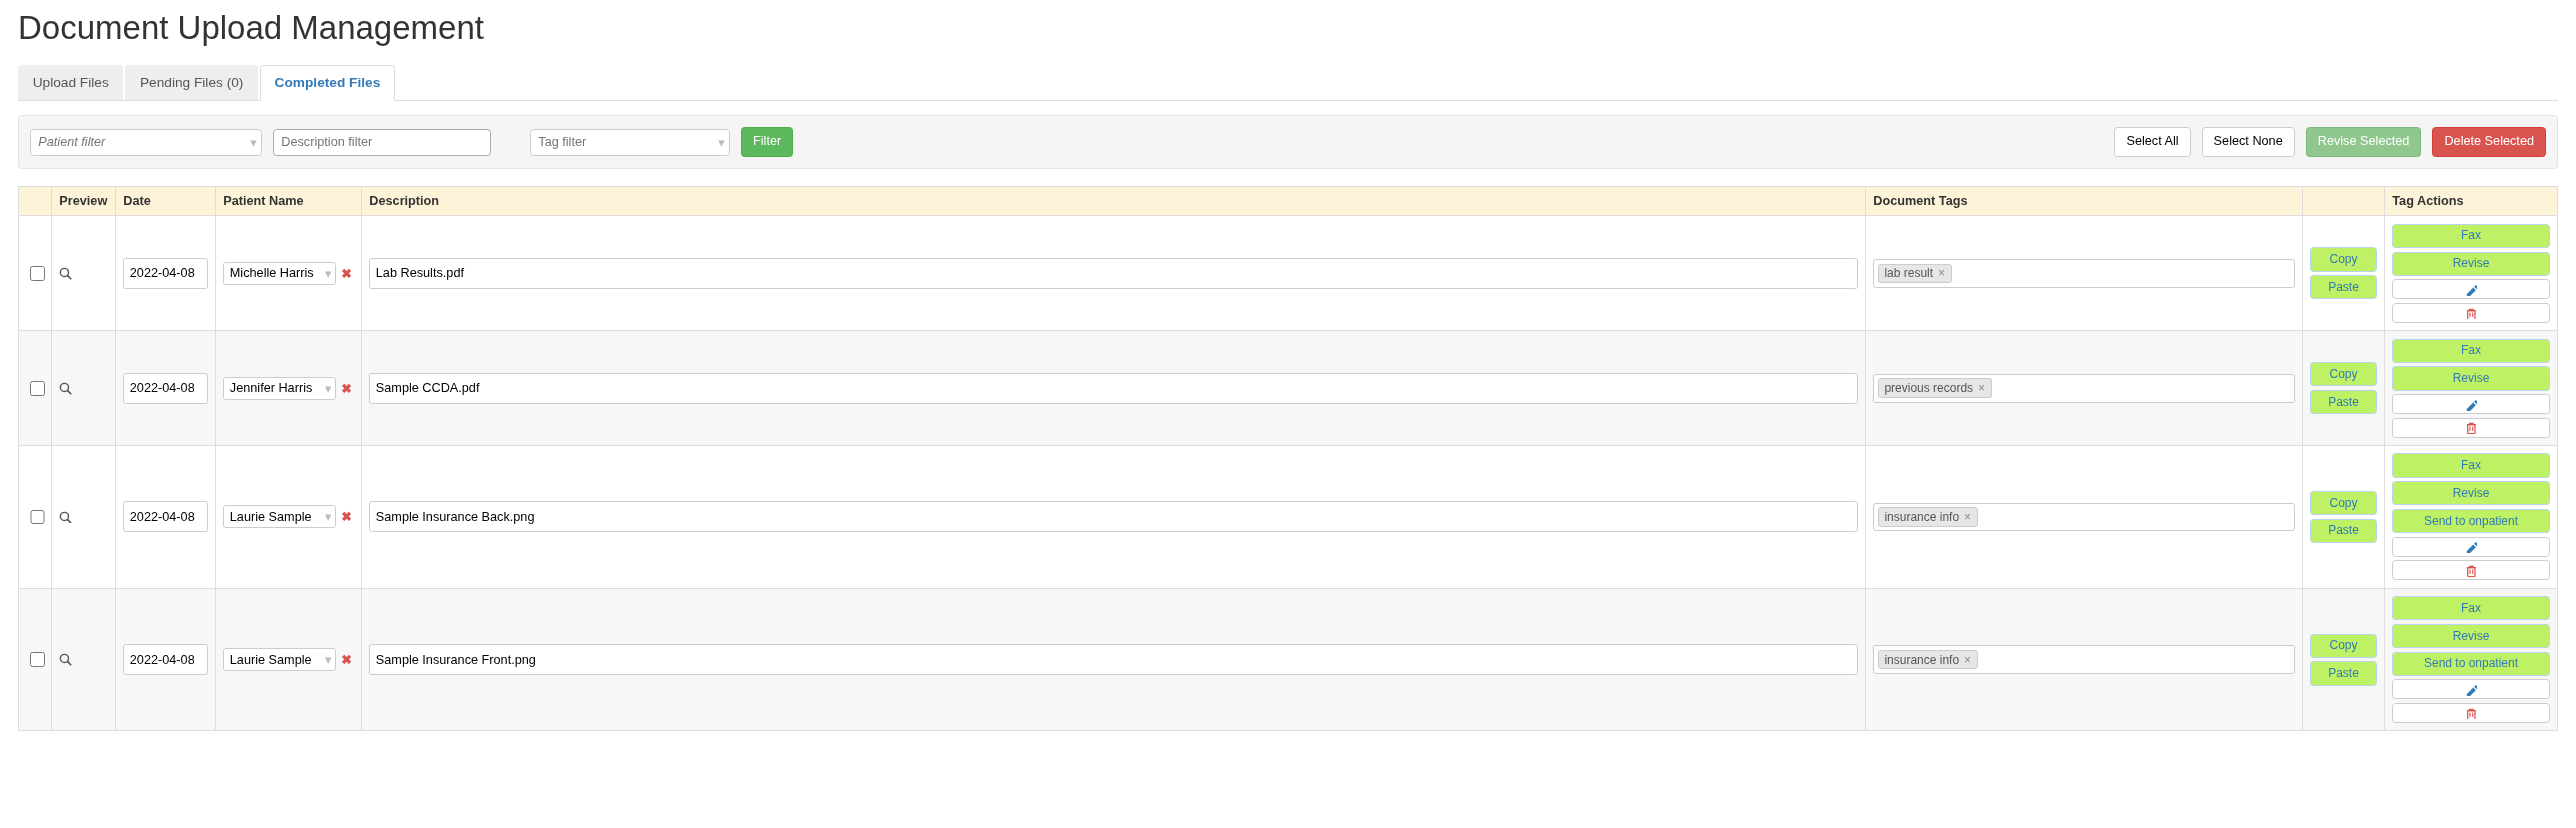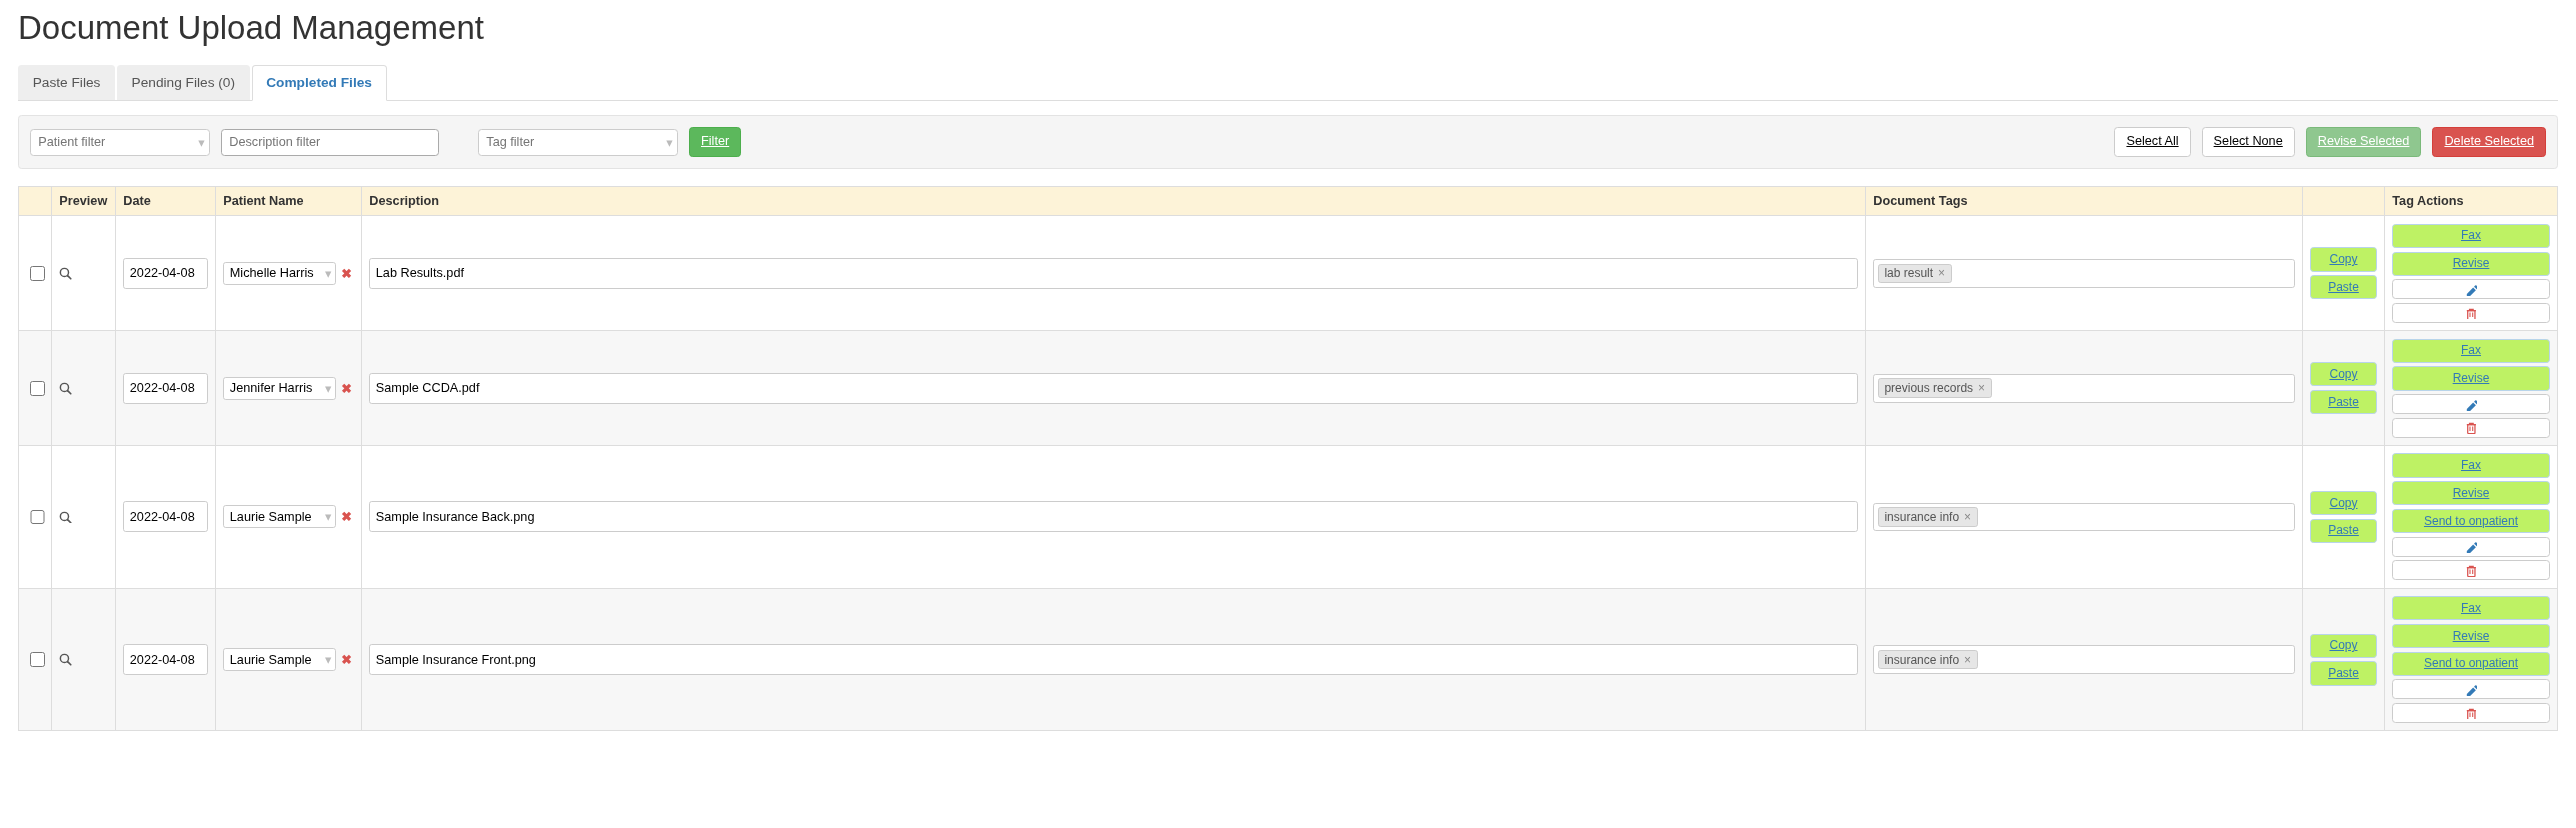--- a/index.html
+++ b/index.html
@@ -82,21 +82,20 @@
     align-items: center;
     justify-content: center;
     padding: 5.5px 11px;
     border: 0.9px solid #ccc;
     border-radius: 3.6px;
     background: #fff;
     cursor: pointer;
     font-size: 12.7px;
     line-height: 1.4;
     white-space: nowrap;
-    text-decoration: underline;
   }
   .btn-sm { padding: 2.7px 9px; font-size: 12px; }
   .btn-success { background: #5cb85c; border-color: #4cae4c; color: #fff; }
   .btn-danger  { background: #d9534f; border-color: #d43f3a; color: #fff; }
   .btn-muted-green { background: #8fc78f; border-color: #7ab97a; color: #fff; }
   .btn-outline-primary { background: #bef264; color: #337ab7; border-color: #b8d4ea; }
   .btn-icon-danger { color: #d9534f; }
   .btn-icon-primary { color: #337ab7; }
 
   table.data {
@@ -190,28 +189,28 @@
   .btn-col { display: flex; flex-direction: column; gap: 3.6px; align-items: stretch; }
   .btn-row { display: flex; flex-wrap: wrap; gap: 3.6px; flex-direction: column; }
   svg.icon { width: 12.7px; height: 12.7px; display: block; }
 </style>
 </head>
 <body>
 
 <h1 class="page-title">Document Upload Management</h1>
 
 <div class="nav-tabs" id="tab-bar">
-    <div class="nav-tab">Paste Files</div>
+    <div class="nav-tab">Upload Files</div>
     <div class="nav-tab">Pending Files (0)</div>
     <div class="nav-tab active">Completed Files</div>
   </div>
 
 <div class="filter-bar">
   <span class="combo">
-    <input type="text" style="width: 180px;" placeholder="Patient filter">
+    <input type="text" style="width: 232px; font-style: italic;" placeholder="Patient filter">
     <span class="caret">▾</span>
   </span>
   <input class="desc-filter" type="text" placeholder="Description filter" style="">
   <span class="combo">
     <input type="text" style="width: 200px; margin-left: 28px;" placeholder="Tag filter">
     <span class="caret">▾</span>
   </span>
   <button class="btn btn-success">Filter</button>
   <span class="spacer"></span>
   <button class="btn">Select All</button>

